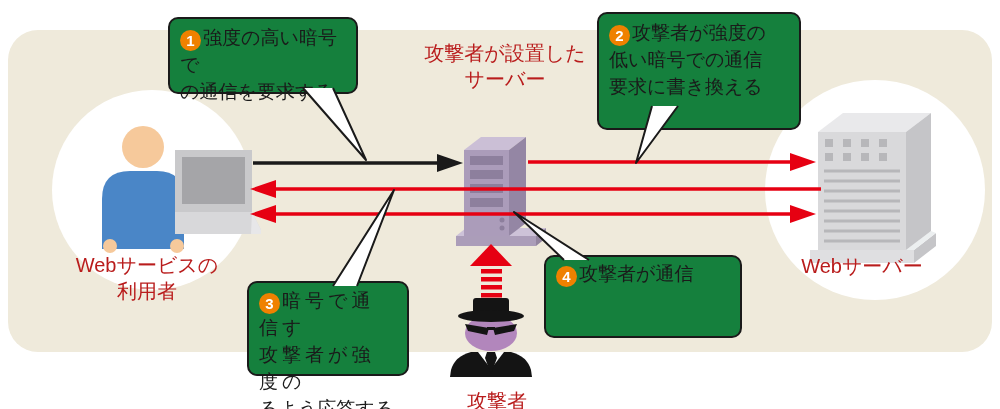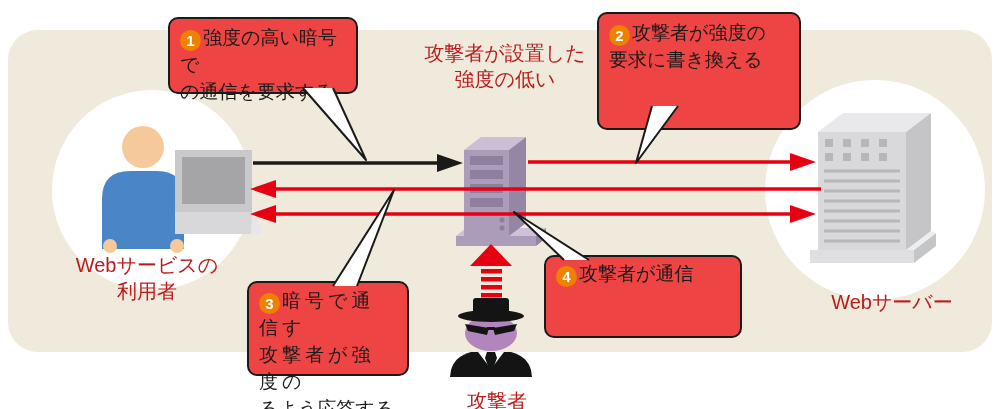--- a/index.html
+++ b/index.html
@@ -4,42 +4,42 @@
 <style>
   html,body{margin:0;padding:0;background:#ffffff;}
   .canvas{
     position:relative;width:1000px;height:409px;overflow:hidden;
     font-family:"Liberation Sans","DejaVu Sans",sans-serif;background:#ffffff;
   }
   .scene,.tails{position:absolute;left:0;top:0;width:1000px;height:409px;}
   .scene{z-index:1;}
   .tails{z-index:4;pointer-events:none;}
   .callout{
-    position:absolute;z-index:3;background:#ef4444;border:2px solid #1a1a1a;
+    position:absolute;z-index:3;background:#15803d;border:2px solid #1a1a1a;
     border-radius:10px;box-sizing:border-box;color:#1a1a1a;
     font-size:19px;line-height:27px;padding:5px 10px;font-weight:500;
   }
   .c1{left:168px;top:17px;width:190px;height:77px;}
   .c2{left:597px;top:12px;width:204px;height:118px;}
   .c3{left:247px;top:281px;width:162px;height:95px;padding-top:4px;}
   .c3 .line.sp{letter-spacing:4px;}
   .c4{left:544px;top:255px;width:198px;height:83px;padding-top:3px;}
   .num{
     display:inline-block;width:21px;height:21px;border-radius:50%;
     background:#ef8100;color:#ffffff;font-weight:bold;font-size:15px;
     line-height:21px;text-align:center;margin-right:2px;vertical-align:-2px;
     letter-spacing:0;
   }
   .lbl{
     position:absolute;z-index:3;color:#b91c1c;font-size:20px;line-height:26px;
     text-align:center;font-weight:500;
   }
   .lbl-attacker-server{left:415px;top:40px;width:180px;}
   .lbl-web-user{left:52px;top:252px;width:190px;text-align:center;}
-  .lbl-web-server{left:812px;top:253px;width:160px;margin-top:36px;}
+  .lbl-web-server{left:782px;top:253px;width:160px;}
   .lbl-attacker{left:442px;top:388px;width:110px;}
 </style>
 </head>
 <body>
 
 <div class="canvas">
 
   <svg class="scene" viewBox="0 0 1000 409">
 
     <rect x="8" y="30" width="984" height="322" rx="30" fill="#efeadb"></rect>
@@ -145,36 +145,37 @@
     </g>
   </svg>
 
   <div class="callout c1">
     <div class="line"><span class="num">1</span><span>強度の高い暗号で</span></div>
     <div class="line">の通信を要求する</div>
   </div>
 
   <div class="callout c2">
     <div class="line"><span class="num">2</span><span>攻撃者が強度の</span></div>
+    <div class="line">低い暗号での通信</div>
     <div class="line">要求に書き換える</div>
   </div>
 
   <div class="callout c3">
     <div class="line sp"><span class="num">3</span><span>暗号で通信す</span></div>
     <div class="line sp">攻撃者が強度の</div>
     <div class="line">るよう応答する</div>
   </div>
 
   <div class="callout c4">
     <div class="line"><span class="num">4</span><span>攻撃者が通信</span></div>
   </div>
 
   <div class="lbl lbl-attacker-server">
     <div>攻撃者が設置した</div>
-    <div>強度の低い</div>
+    <div>サーバー</div>
   </div>
   <div class="lbl lbl-web-user">
     <div>Webサービスの</div>
     <div>利用者</div>
   </div>
   <div class="lbl lbl-web-server">Webサーバー</div>
   <div class="lbl lbl-attacker">攻撃者</div>
 
   <svg class="tails" viewBox="0 0 1000 409">
     <g fill="#ffffff" stroke="#1a1a1a" stroke-width="2" stroke-linejoin="round">

